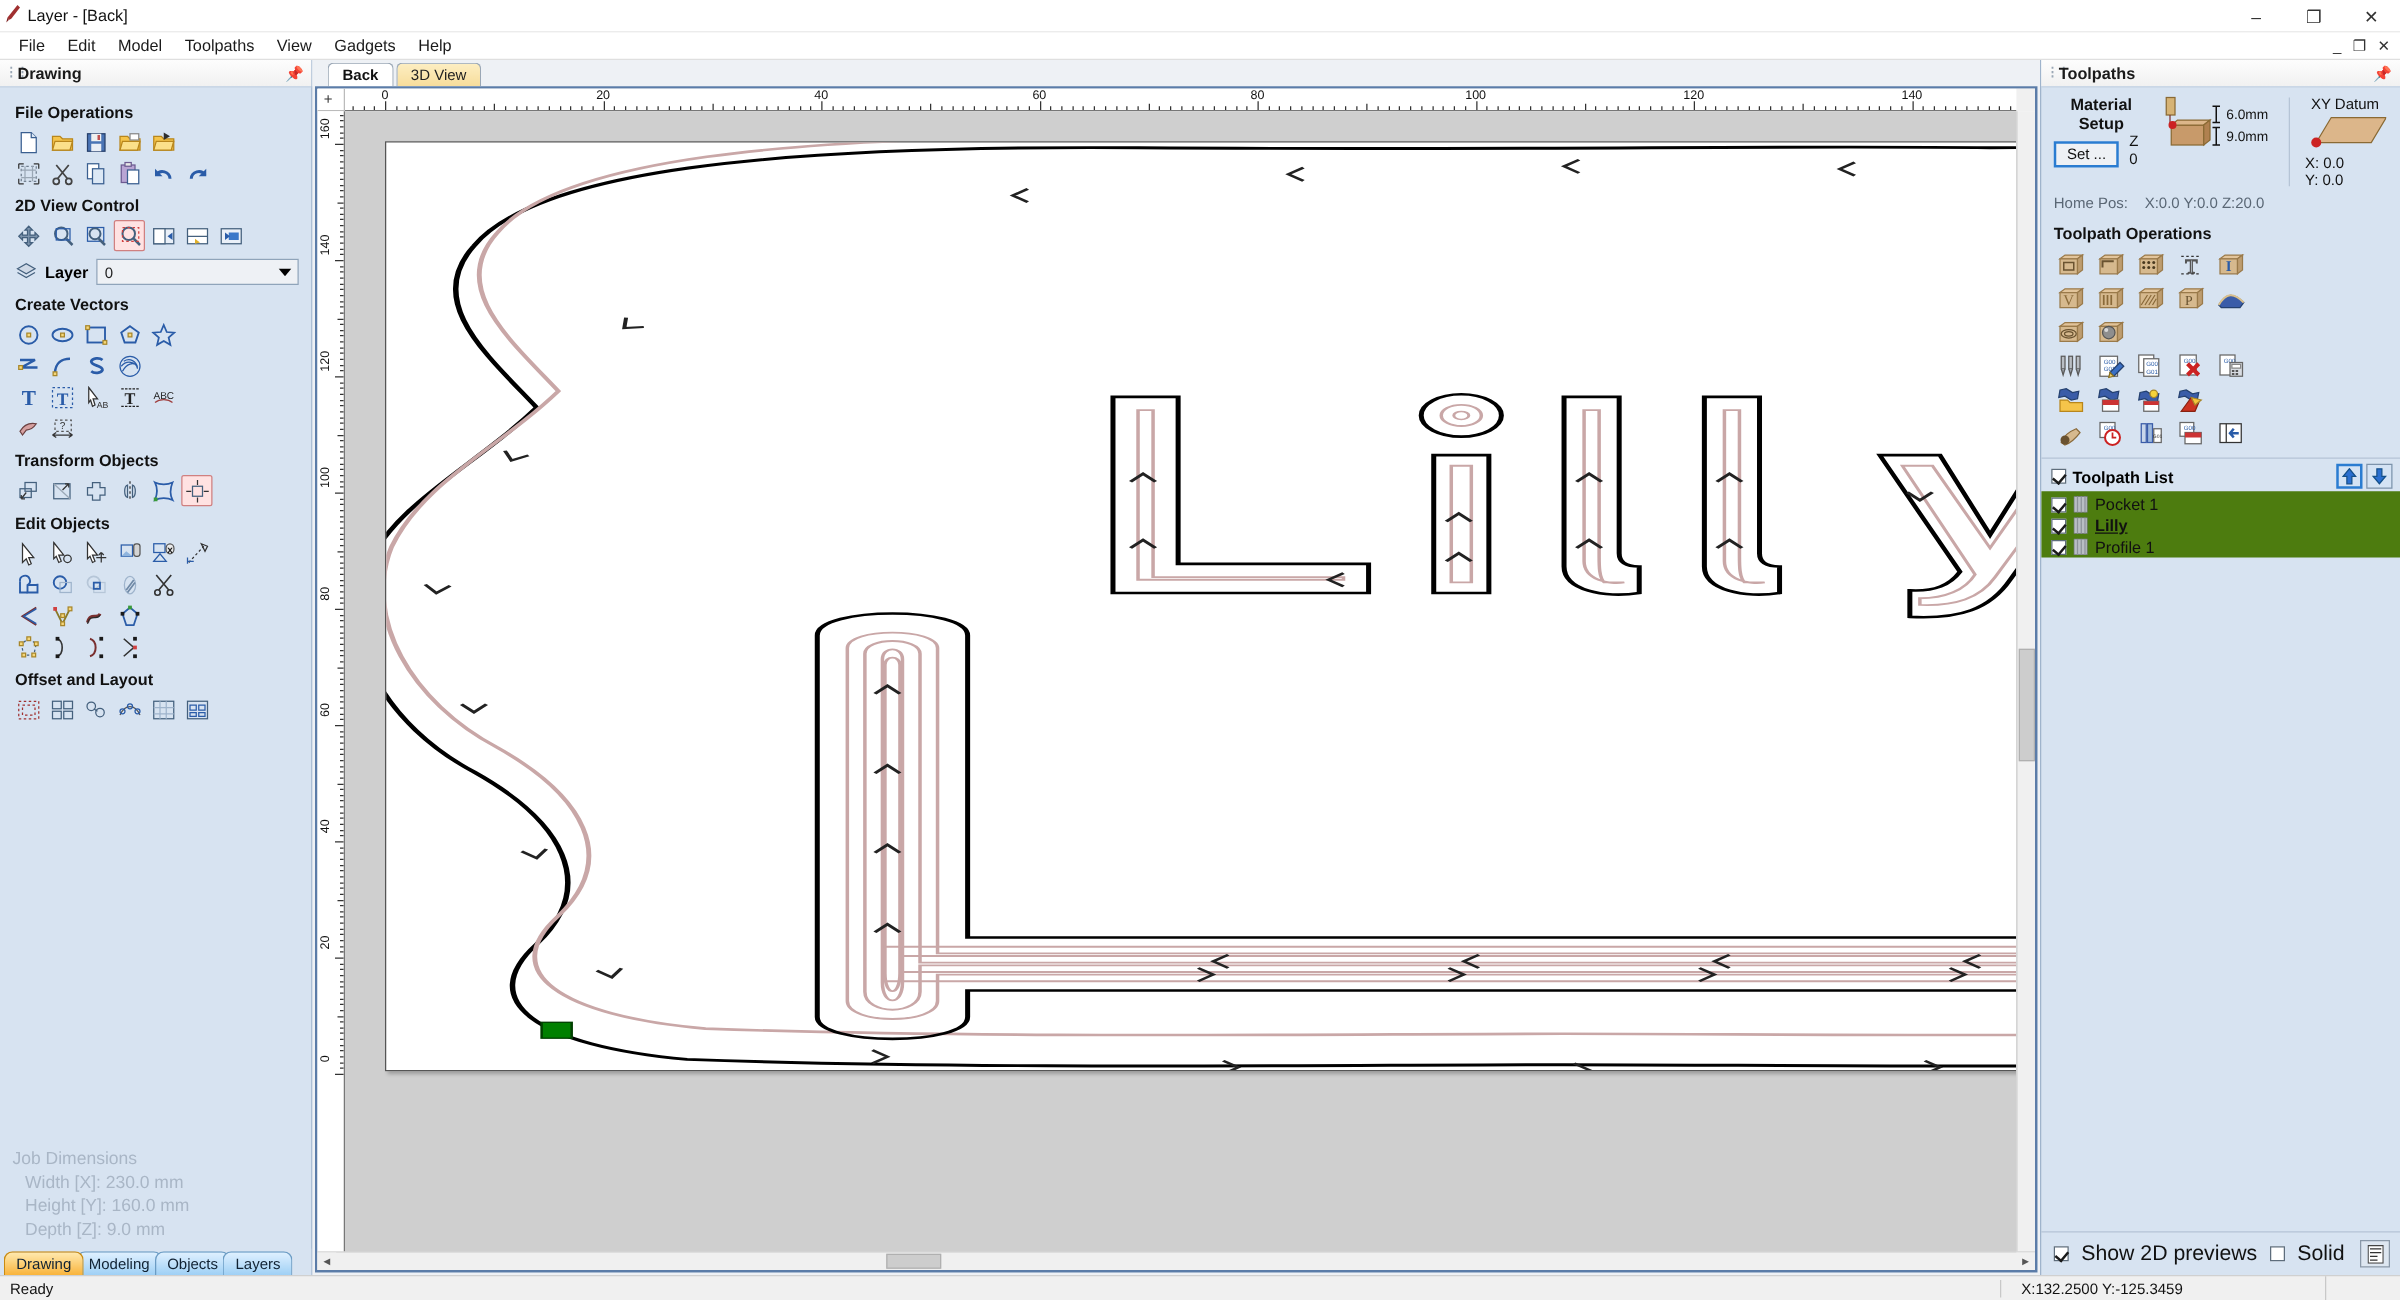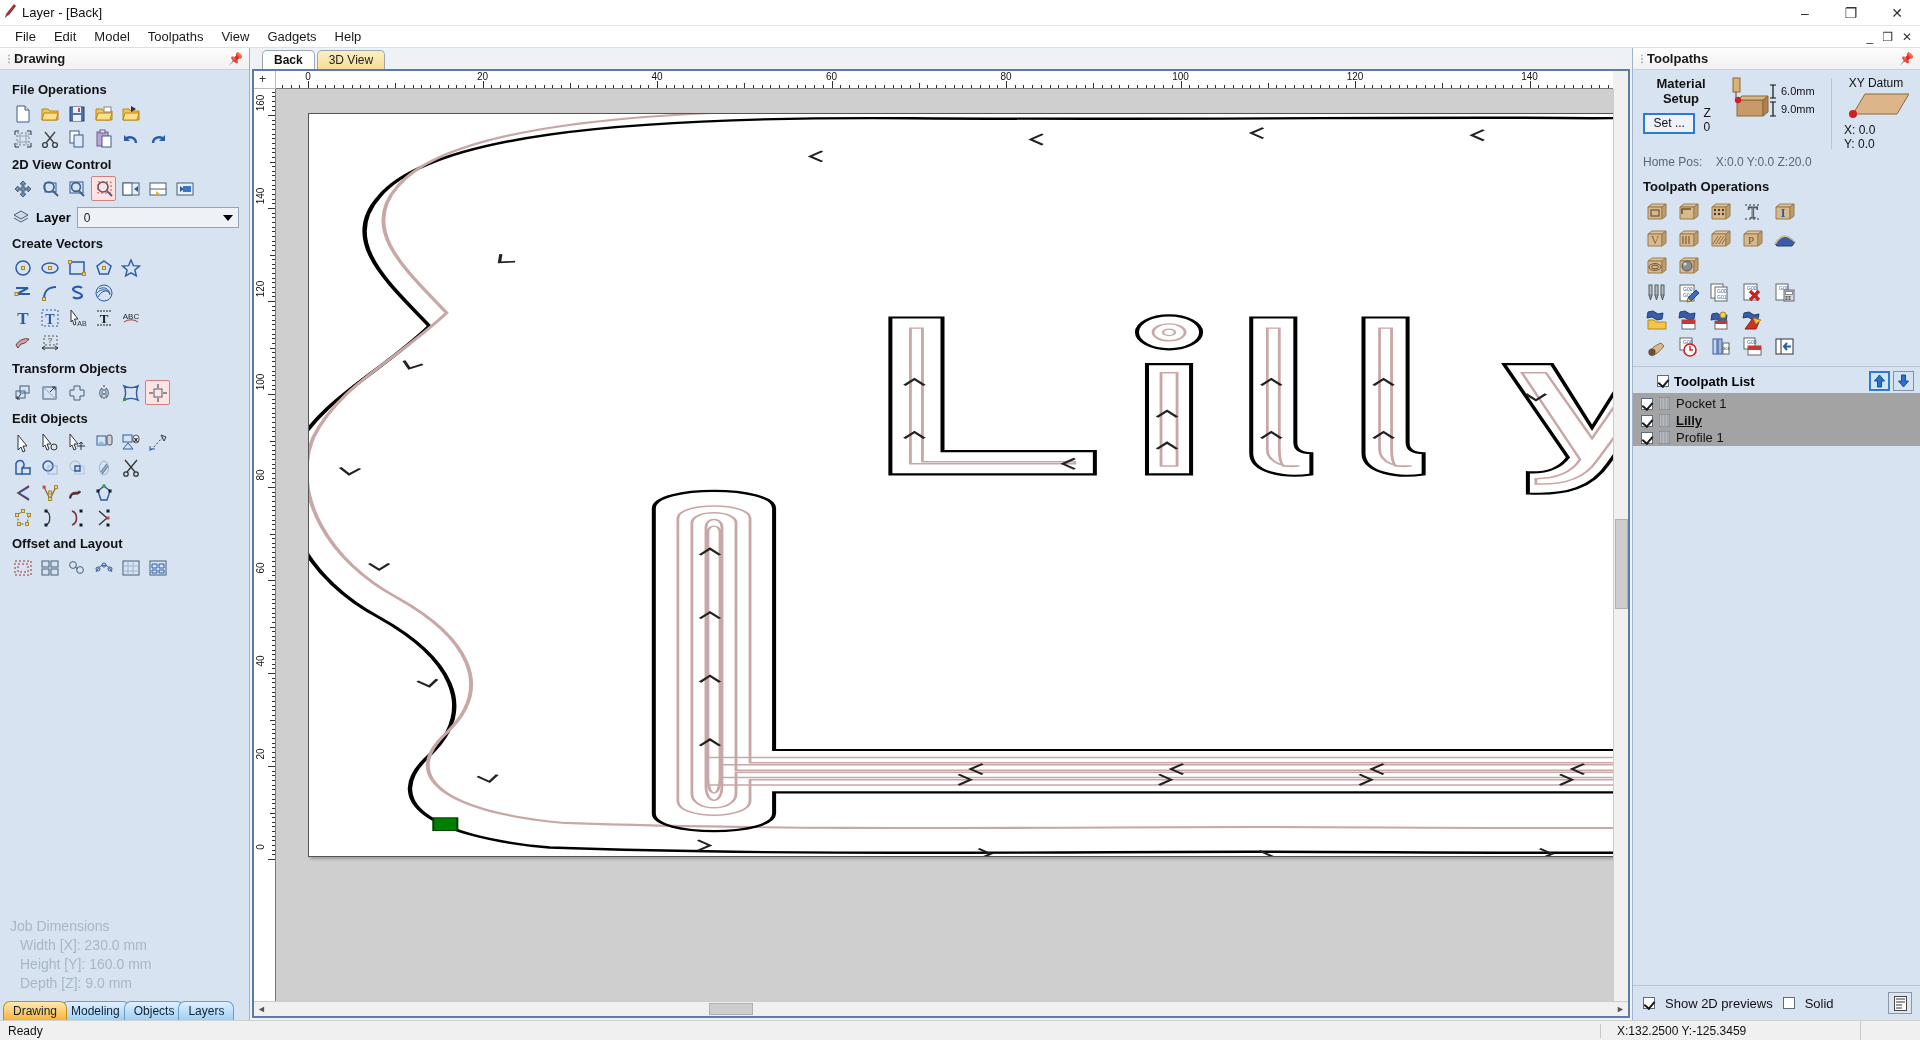--- a/index.html
+++ b/index.html
@@ -112,32 +112,32 @@
     width: 58px; height: 21px; margin-top: 6px; background: #eef1f5; border: 2px solid #2a7cd1;
     display: flex; align-items: center; justify-content: center; font-size: 12px; color: #111;
   }
   .z0lab { font-size: 12px; color: #111; }
   .divider-v { width: 1px; background: #b5c4d6; margin: 2px 8px 2px 4px; }
   .ms-right { width: 72px; text-align: center; font-size: 12px; color: #111;}
   .homepos { padding: 4px 0 4px 10px; font-size: 12px; color: #5a6775;}
   .rp-icons { padding-left: 8px; display: flex; flex-wrap: wrap; width: 100%;}
   .rpicon { width: 32px; height: 27px; display: flex; align-items: center; justify-content: center; border: 1px solid transparent;}
 
-  .tl-header { display: flex; align-items: center; gap: 5px; padding: 4px 6px 2px 24px; border-top: 1px solid #b5c4d6; margin-top: 6px;}
+  .tl-header { display: flex; align-items: center; gap: 5px; padding: 4px 6px 2px 8px; border-top: 1px solid #b5c4d6; margin-top: 6px;}
   .tl-header .t { font-weight: bold; font-size: 13px; }
   .arrbtn { width: 21px; height: 20px; display: flex; align-items: center; justify-content: center; border: 1px solid #7d93ab; background: #d4e3f4;}
   .arrbtn.hi { border: 2px solid #2a7cd1; }
-  .tl-list { background: #a3a3a3; padding: 2px 0 0 8px; }
+  .tl-list { background: #4d7c0f; padding: 2px 0 0 8px; }
   .tl-row { display: flex; align-items: center; gap: 6px; height: 17px; font-size: 13px; color: #111;}
   .tl-row.bold .nm { font-weight: bold; text-decoration: underline; }
   .cb { width: 12px; height: 12px; border: 1px solid #5e6d7c; background: #fff; position: relative; flex: none;}
   .cb.on:after { content: ""; position: absolute; left: 2px; top: 1px; width: 5px; height: 8px; border: solid #1a1a1a; border-width: 0 2px 2px 0; transform: rotate(40deg);}
   .tpicon { width: 11px; height: 13px; flex: none;}
   .rp-foot { border-top: 1px solid #b5c4d6; padding: 6px 8px 6px 10px; display: flex; align-items: center; gap: 10px; flex: none;}
-  .rp-foot .lbl { font-size: 13px; color: #111; }
+  .rp-foot .lbl { font-size: 17px; color: #111; }
   .foot-btn { margin-left: auto; width: 24px; height: 22px; border: 1px solid #8a98a8; background: #dde6f0; display:flex; align-items:center; justify-content:center;}
 
   
   .statusbar { height: 20px; flex: none; background: #f0f0f0; display: flex; align-items: center; font-size: 12px; color: #111; border-top: 1px solid #d0d0d0;}
   .statusbar .ready { padding-left: 8px; }
   .statusbar .coords { margin-left: auto; width: 260px; border-left: 1px solid #c8c8c8; padding-left: 16px;}
   .statusbar .tailcell { width: 60px; border-left: 1px solid #c8c8c8; height: 20px;}
 </style>
 </head>
 <body>

